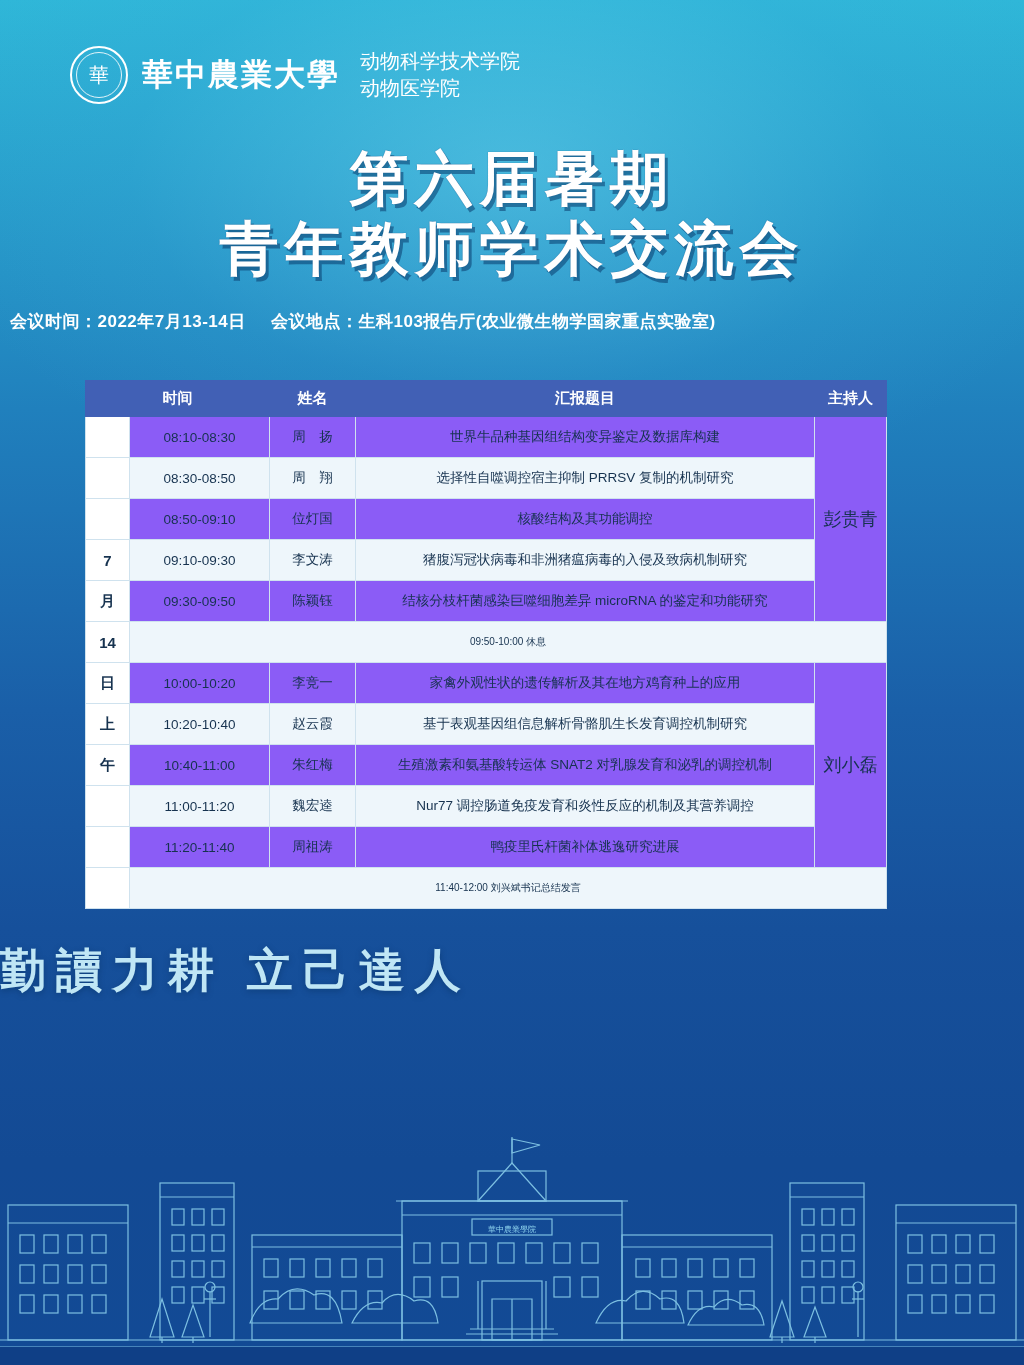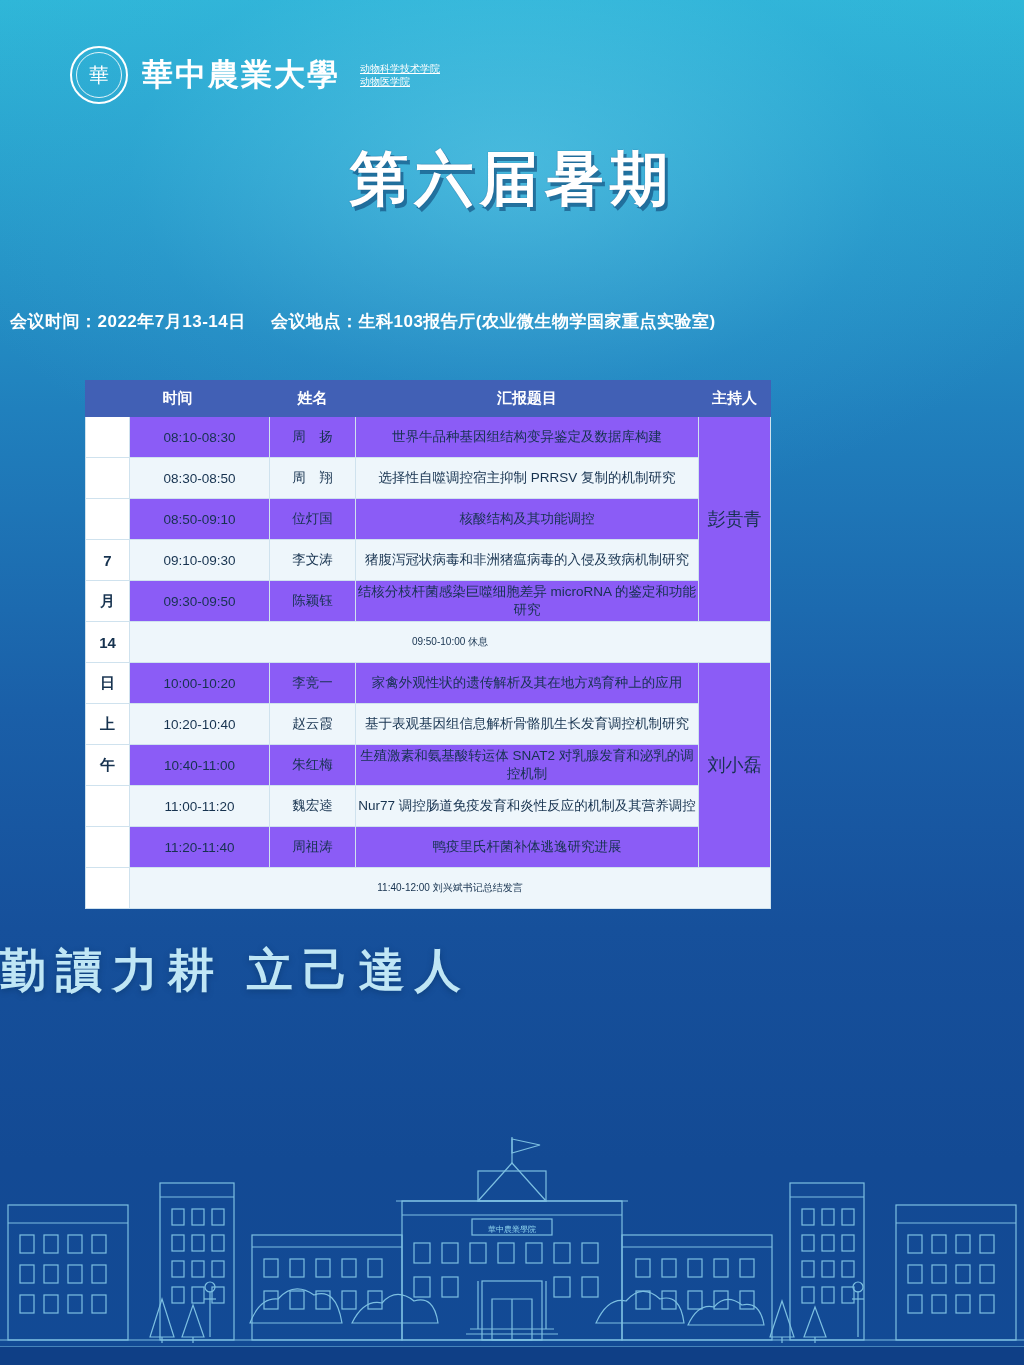--- a/index.html
+++ b/index.html
@@ -16,34 +16,34 @@
     width:1200px; height:700px; border-radius:50%;
     background:radial-gradient(ellipse at center, rgba(120,220,245,0.40) 0%, rgba(60,170,220,0.18) 45%, rgba(0,0,0,0) 70%);
     pointer-events:none;
   }
   
   .header { position:absolute; top:46px; left:70px; display:flex; align-items:center; gap:14px; }
   .seal { width:58px; height:58px; border-radius:50%; border:2.5px solid #ffffff; display:flex; align-items:center; justify-content:center; position:relative; }
   .seal:after { content:""; position:absolute; inset:4px; border-radius:50%; border:1px solid rgba(255,255,255,.85); }
   .seal-inner { font-size:20px; line-height:1; color:#fff; font-family:"DejaVu Serif",serif; }
   .uni-name { font-size:31px; letter-spacing:2px; font-weight:bold; font-family:Liberation Serif, serif; white-space:nowrap; }
-  .colleges { font-size:10px; line-height:1.35; margin-left:6px;text-decoration:underline; }
+  .colleges { font-size:20px; line-height:1.35; margin-left:6px; }
   
   .title-wrap { position:absolute; top:148px; left:0; width:100%; text-align:center; }
   .title-line {
     font-family:"DejaVu Serif","Liberation Serif",serif;
     font-weight:bold; color:#ffffff; letter-spacing:6px;
     text-shadow:0 0 1px #0e4f86, 3px 4px 0 rgba(10,60,110,.55);
   }
   .title-1 { font-size:59px; line-height:1.05; }
   .title-2 { font-size:59px; line-height:1.12; margin-top:6px; }
   .meta { position:absolute; top:310px; width:100%; text-align:left; font-size:17px; font-weight:bold; letter-spacing:.5px; }
   .meta span { margin:0 10px; }
   
-  .table-wrap { position:absolute; top:380px; left:85px; width:686px; }
+  .table-wrap { position:absolute; top:380px; left:85px; width:802px; }
   table { border-collapse:collapse; width:100%; font-size:13.5px; color:#16324f; }
   thead th {
     background:#4160b5; color:#fff; font-weight:bold; font-size:15px;
     height:36px; border:1px solid #4160b5;
   }
   tbody td { border:1px solid #cfe2ee; height:41px; background:#8b5cf6; text-align:center; vertical-align:middle; }
   tbody tr:nth-child(even) td { background:#eef6fb; }
   td.daycol { width:44px; background:#ffffff !important; font-weight:bold; font-size:15px; color:#16324f; }
   td.timecol { width:140px; font-size:13.5px; }
   td.namecol { width:86px; }
@@ -72,20 +72,21 @@
   </div>
   <div class="uni-name">華中農業大學</div>
   <div class="colleges">
     <div>动物科学技术学院</div>
     <div>动物医学院</div>
   </div>
 </div>
 
 <div class="title-wrap">
   <div class="title-line title-1">第六届暑期</div>
+  <div class="title-line title-2">青年教师学术交流会</div>
 </div>
 
 <div class="meta">
   <span>会议时间：2022年7月13-14日</span>
   <span>会议地点：生科103报告厅(农业微生物学国家重点实验室)</span>
 </div>
 
 <div class="table-wrap">
   <table>
     <thead>

